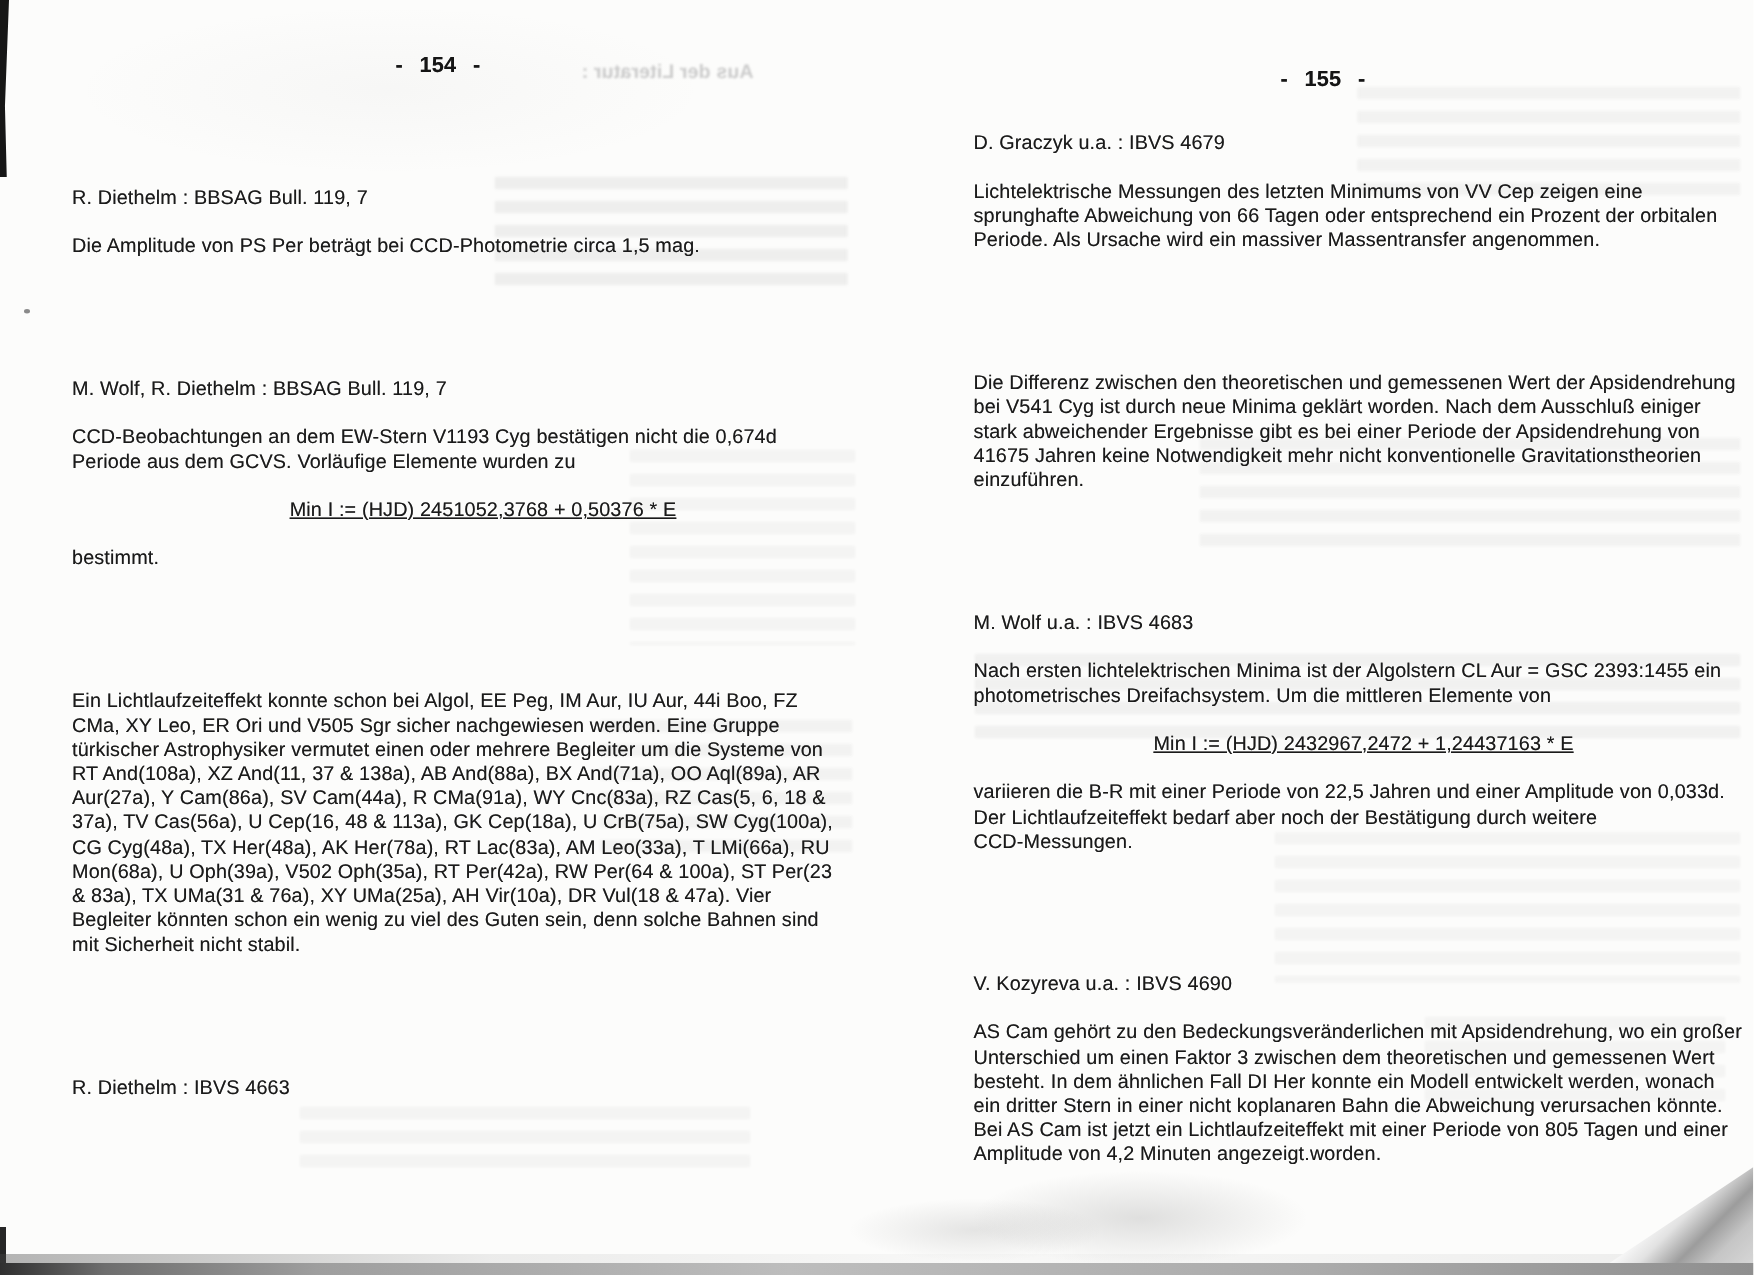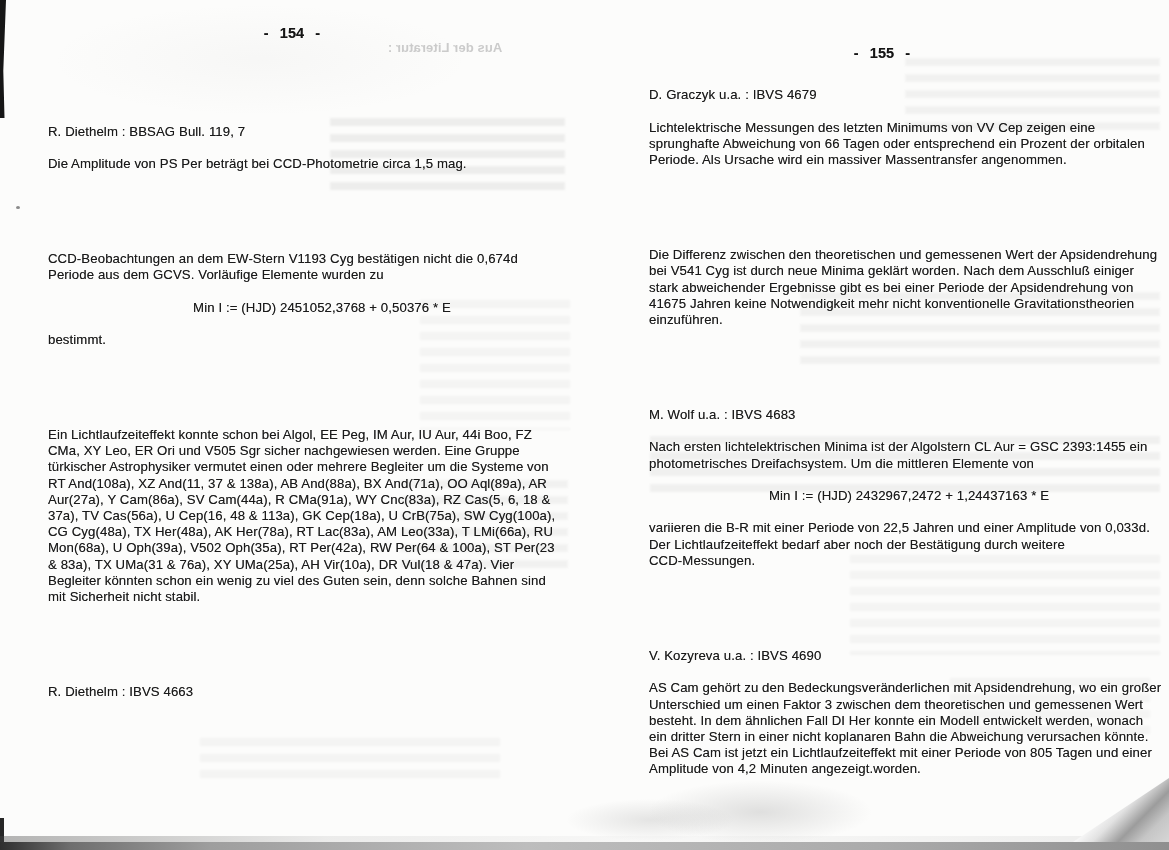--- a/index.html
+++ b/index.html
@@ -13,27 +13,27 @@
           #fcfcfb;
         font-size:13.2px;line-height:16.2px;letter-spacing:0.1px;}
   .scan *{margin:0;padding:0;}
 
   
   .page-col{position:absolute;white-space:pre-line;}
   .col-left{left:48px;top:75px;width:548px;}
   .col-right{left:649px;top:55px;width:520px;}
   .pagenum{position:absolute;font-weight:bold;font-size:14.5px;word-spacing:7px;
            width:140px;text-align:center;color:#151515;}
-  .pagenum-left{left:222px;top:25px;}
+  .pagenum-left{left:222px;top:36px;}
   .pagenum-right{left:812px;top:45px;}
 
   .entry{margin-bottom:14px;}
   .para{margin-bottom:14px;}
   .ref,.body,.tail{white-space:pre-line;}
-  .formula{text-align:center;white-space:pre-line;}
+  .formula{text-align:center;white-space:pre-line;text-decoration:underline;}
 
   
   .page-col, .pagenum, .section-heading{text-shadow:0 0 0.35px rgba(20,20,20,0.55);}
 
   
   .bleed{position:absolute;filter:blur(1.1px);
          background:repeating-linear-gradient(to bottom,
            rgba(95,95,95,0.09) 0px, rgba(95,95,95,0.09) 8px,
            transparent 8px, transparent 16px);}
   .bleed-heading{position:absolute;left:332px;top:40px;width:226px;text-align:center;
@@ -80,20 +80,21 @@
   <div class="pagenum pagenum-right">- 155 -</div>
 
   <div class="page-col col-left">
 
     <section class="entry">
       <p class="ref">R. Diethelm : BBSAG Bull. 119, 7</p>
       <p class="body">Die Amplitude von PS Per beträgt bei CCD-Photometrie circa 1,5 mag.</p>
     </section>
 
     <section class="entry">
+      <p class="ref">M. Wolf, R. Diethelm : BBSAG Bull. 119, 7</p>
       <p class="body">CCD-Beobachtungen an dem EW-Stern V1193 Cyg bestätigen nicht die 0,674d
 Periode aus dem GCVS. Vorläufige Elemente wurden zu</p>
       <p class="formula">Min I := (HJD) 2451052,3768 + 0,50376 * E</p>
       <p class="tail">bestimmt.</p>
     </section>
 
     <section class="entry">
       <p class="body">Ein Lichtlaufzeiteffekt konnte schon bei Algol, EE Peg, IM Aur, IU Aur, 44i Boo, FZ
 CMa, XY Leo, ER Ori und V505 Sgr sicher nachgewiesen werden. Eine Gruppe
 türkischer Astrophysiker vermutet einen oder mehrere Begleiter um die Systeme von

